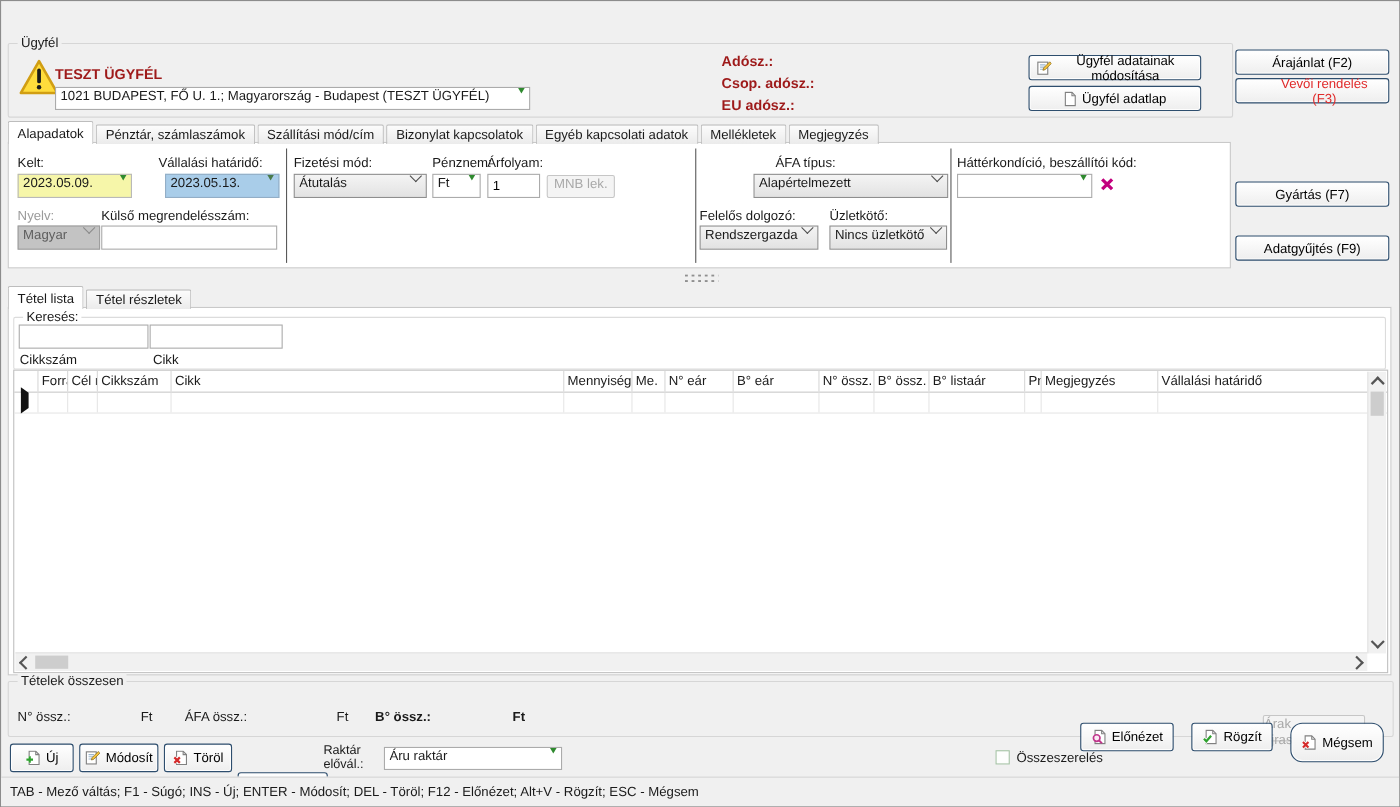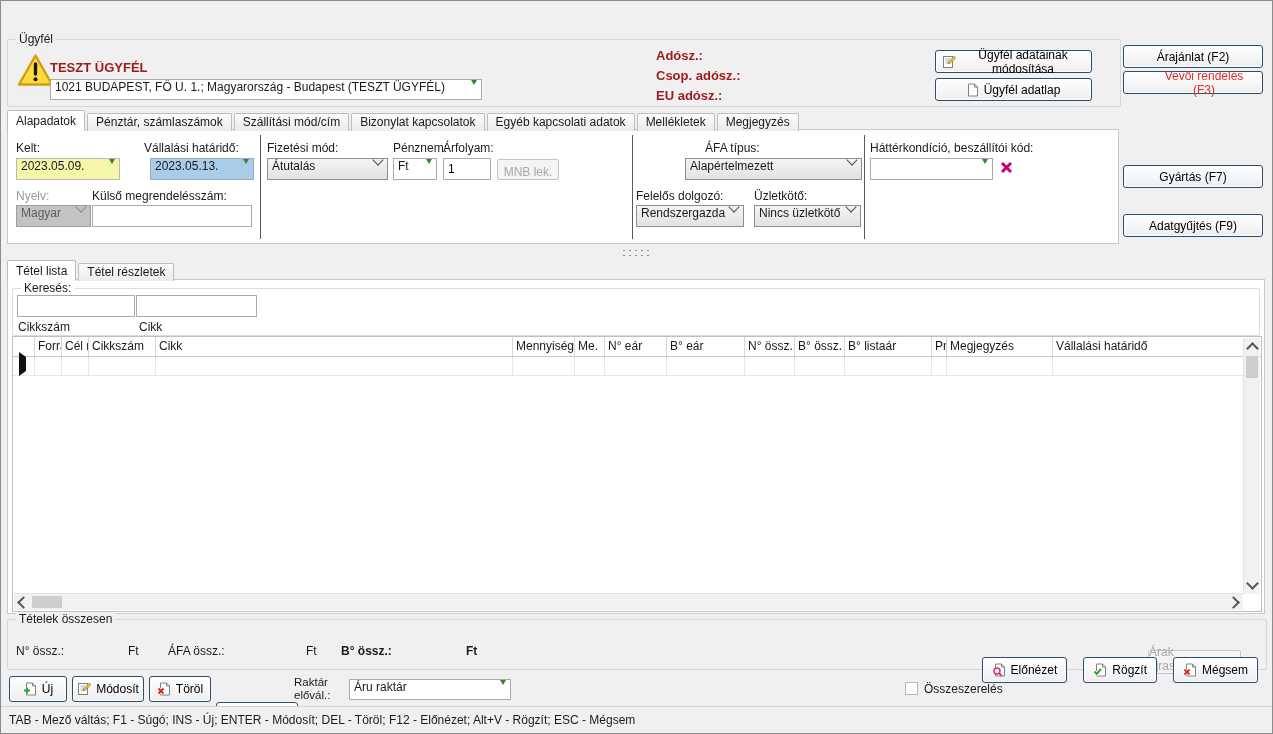--- a/index.html
+++ b/index.html
@@ -15,21 +15,21 @@
   .groupbox{position:absolute;border:1px solid #D6D6D6;border-radius:2px;}
   .gb-label{position:absolute;top:-8px;left:8px;padding:0 3px;background:#F0F0F0;font-size:12px;}
   .gb-label.on-white{background:#FFFFFF;}
 
   
   .btn{display:inline-flex;align-items:center;justify-content:center;gap:5px;
        border:1px solid #2E4E6E;border-radius:3px;box-sizing:border-box;
        background:linear-gradient(#FFFFFF,#EEEEEE);font-size:12px;color:#000;cursor:default;
        box-shadow:inset 0 0 0 1px #FDFDFD;}
   .btn.red-text{color:#E02B2B;}
-  .btn-disabled{display:inline-flex;align-items:flex-end;justify-content:center;box-sizing:border-box;
+  .btn-disabled{display:inline-flex;align-items:flex-start;justify-content:center;box-sizing:border-box;
        border:1px solid #C6C6C6;border-radius:2px;background:#F4F4F4;color:#A8A8A8;font-size:12px;}
 
   
   .combo{position:absolute;display:flex;box-sizing:border-box;
          border:1px solid #8E8E8E;padding:0 4px;height:22px;overflow:hidden;white-space:nowrap;}
   .combo .grow{flex:1;overflow:hidden;}
   .combo-win{background:linear-gradient(#F4F4F4,#E2E2E2);}
   .combo-flat{background:#FFFFFF;border:1px solid #ABABAB;}
   .combo-disabled{background:#C3C3C3;border:1px solid #9E9E9E;color:#5E5E5E;}
   .combo-yellow{background:#F6F6A9;border:1px solid #B9B9B9;}
@@ -352,21 +352,21 @@
       </button>
       <button class="btn" style="height:26px;padding:0 9px;">
         <svg class="ic" width="14" height="14" viewBox="0 0 14 14">
           <path d="M3.5 1h6l3 3v9h-9z" fill="#fff" stroke="#808080"></path>
             <path d="M9.5 1v3h3" fill="none" stroke="#808080"></path>
           <path d="M1.5 8.5l2.2 2.4L8 5.8" fill="none" stroke="#fff" stroke-width="3.4"></path>
           <path d="M1.5 8.5l2.2 2.4L8 5.8" fill="none" stroke="#2EA12E" stroke-width="2"></path>
         </svg>
         <span>Rögzít</span>
       </button>
-      <button class="btn" style="height:26px;padding:0 9px;">
+      <button class="btn" style="height:36px;padding:0 9px;border-radius:11px;">
         <svg class="ic" width="14" height="14" viewBox="0 0 14 14">
           <path d="M3.5 1h6l3 3v9h-9z" fill="#fff" stroke="#808080"></path>
             <path d="M9.5 1v3h3" fill="none" stroke="#808080"></path>
           <path d="M1.5 6.5l5 5M6.5 6.5l-5 5" stroke="#fff" stroke-width="3.4"></path>
             <path d="M1.5 6.5l5 5M6.5 6.5l-5 5" stroke="#D42A2A" stroke-width="2"></path>
         </svg>
         <span>Mégsem</span>
       </button>
     </div>
 

